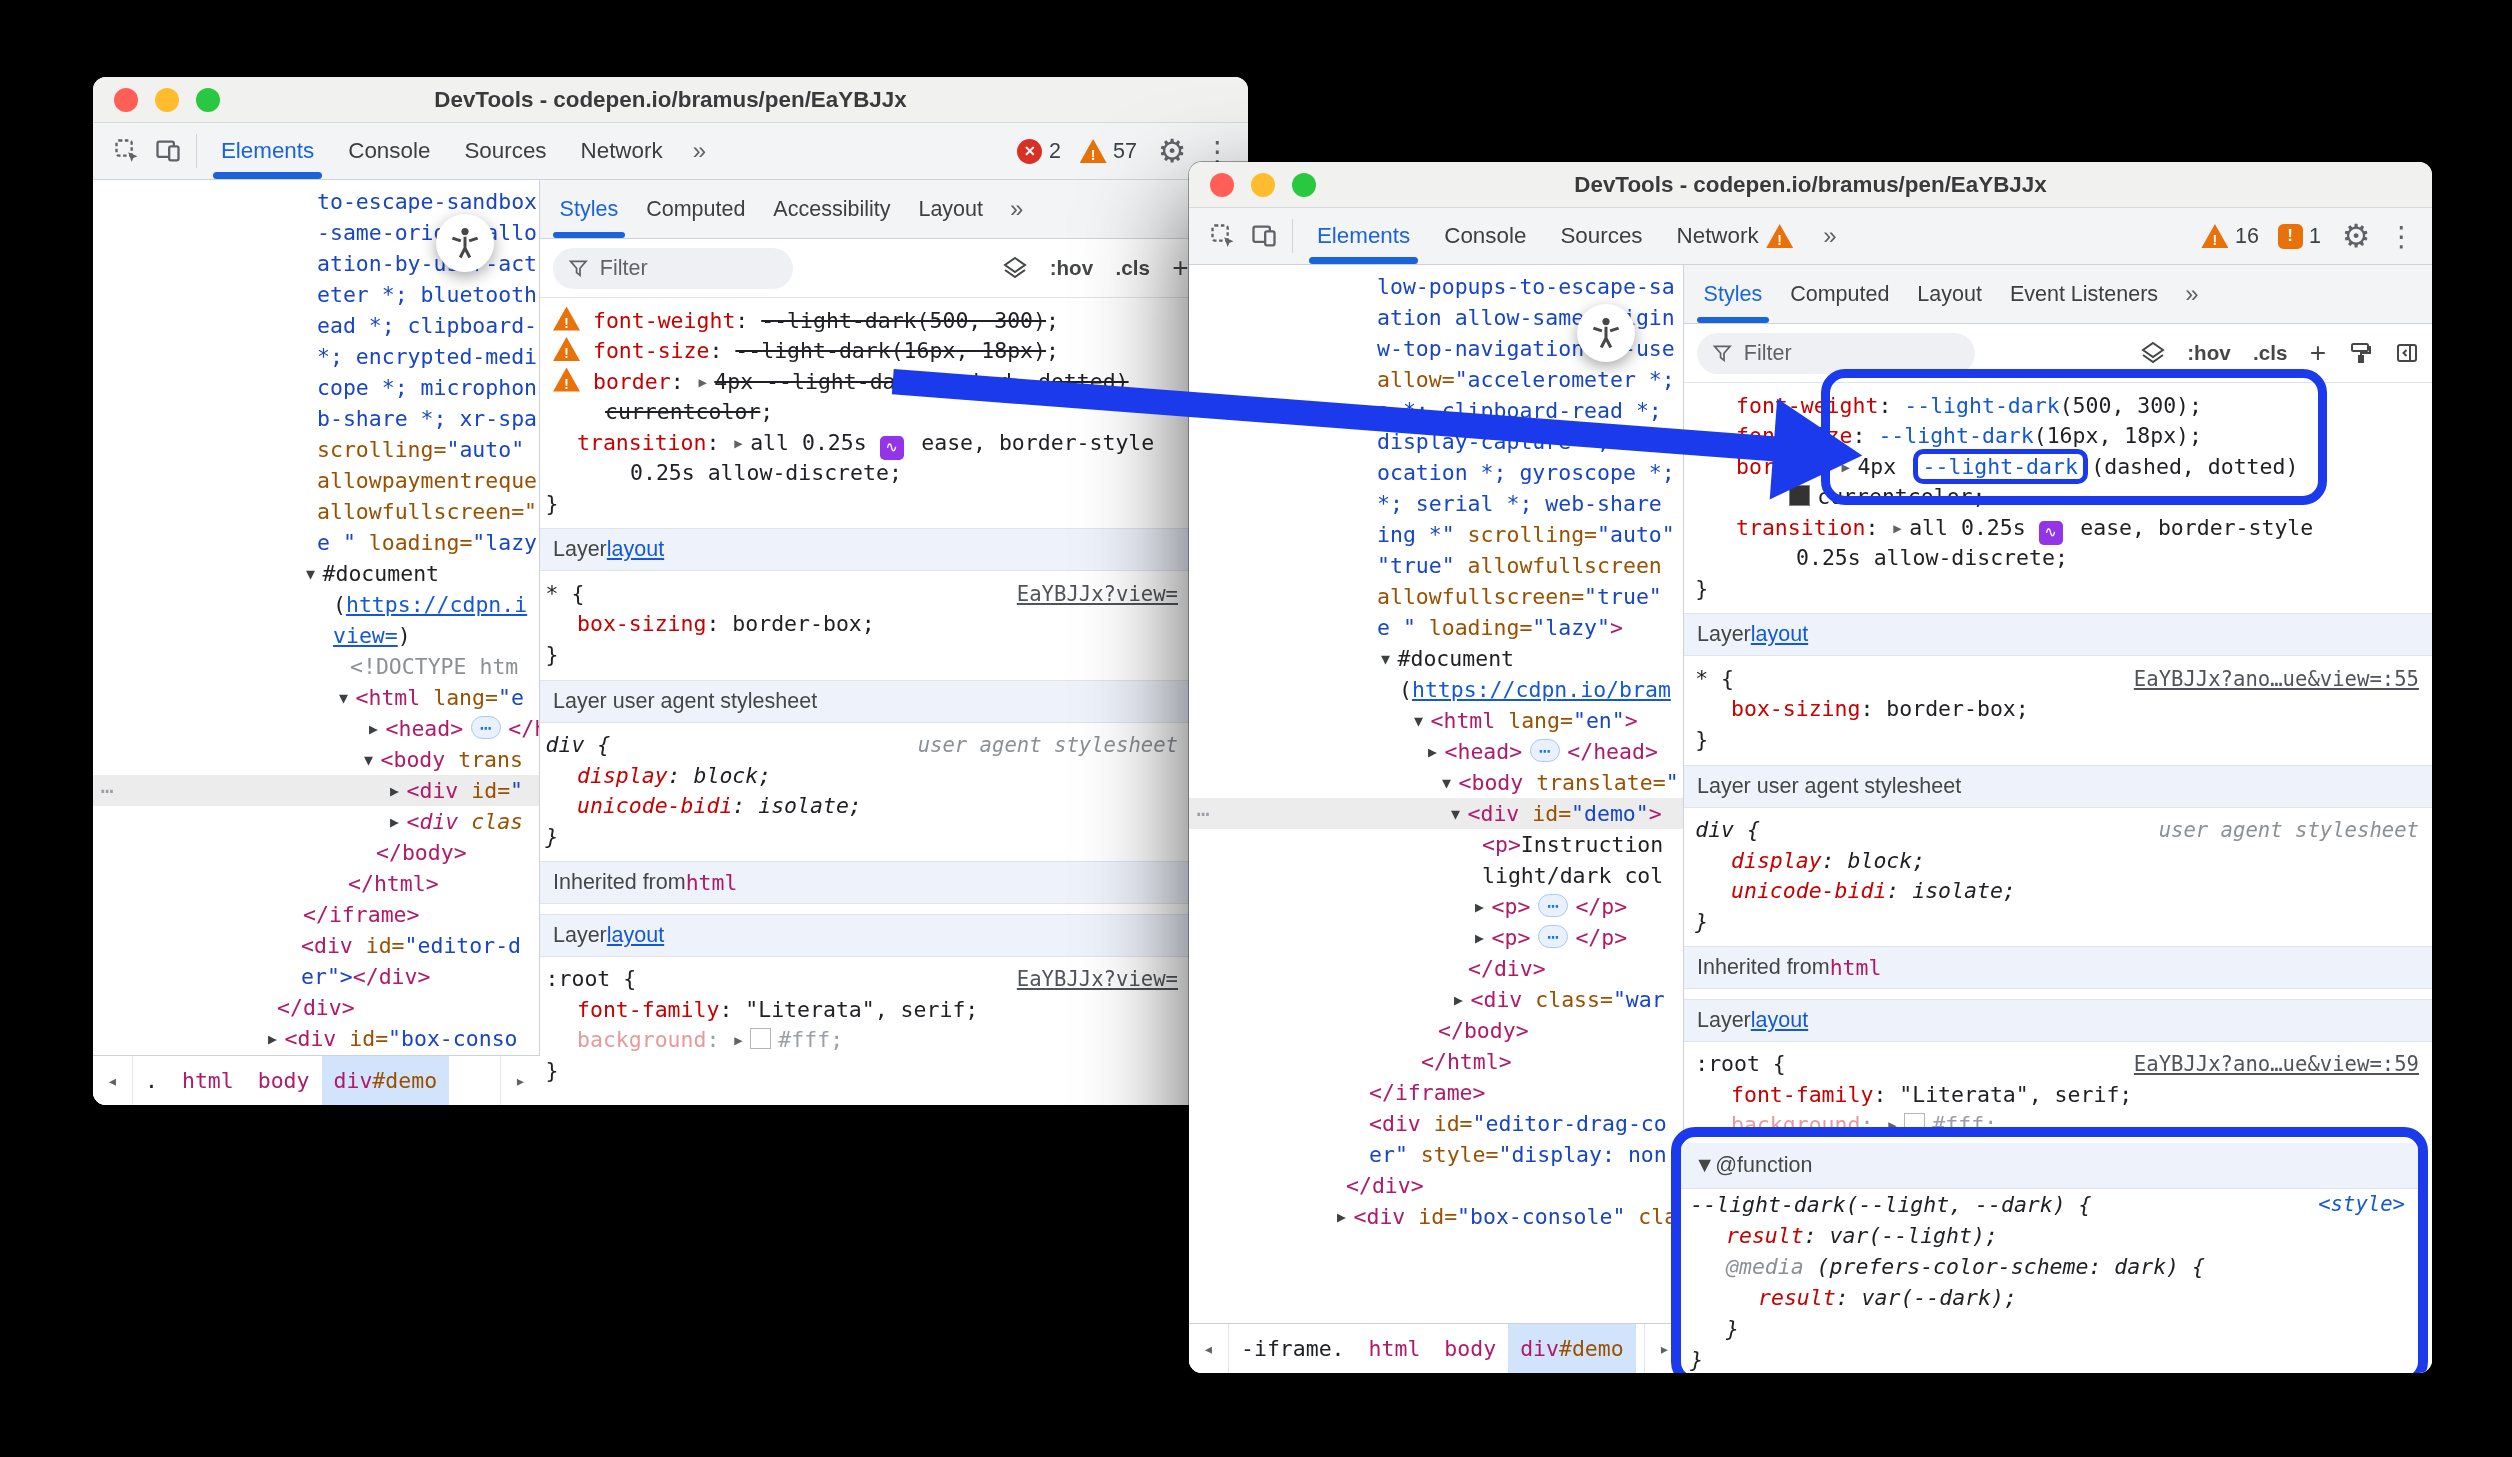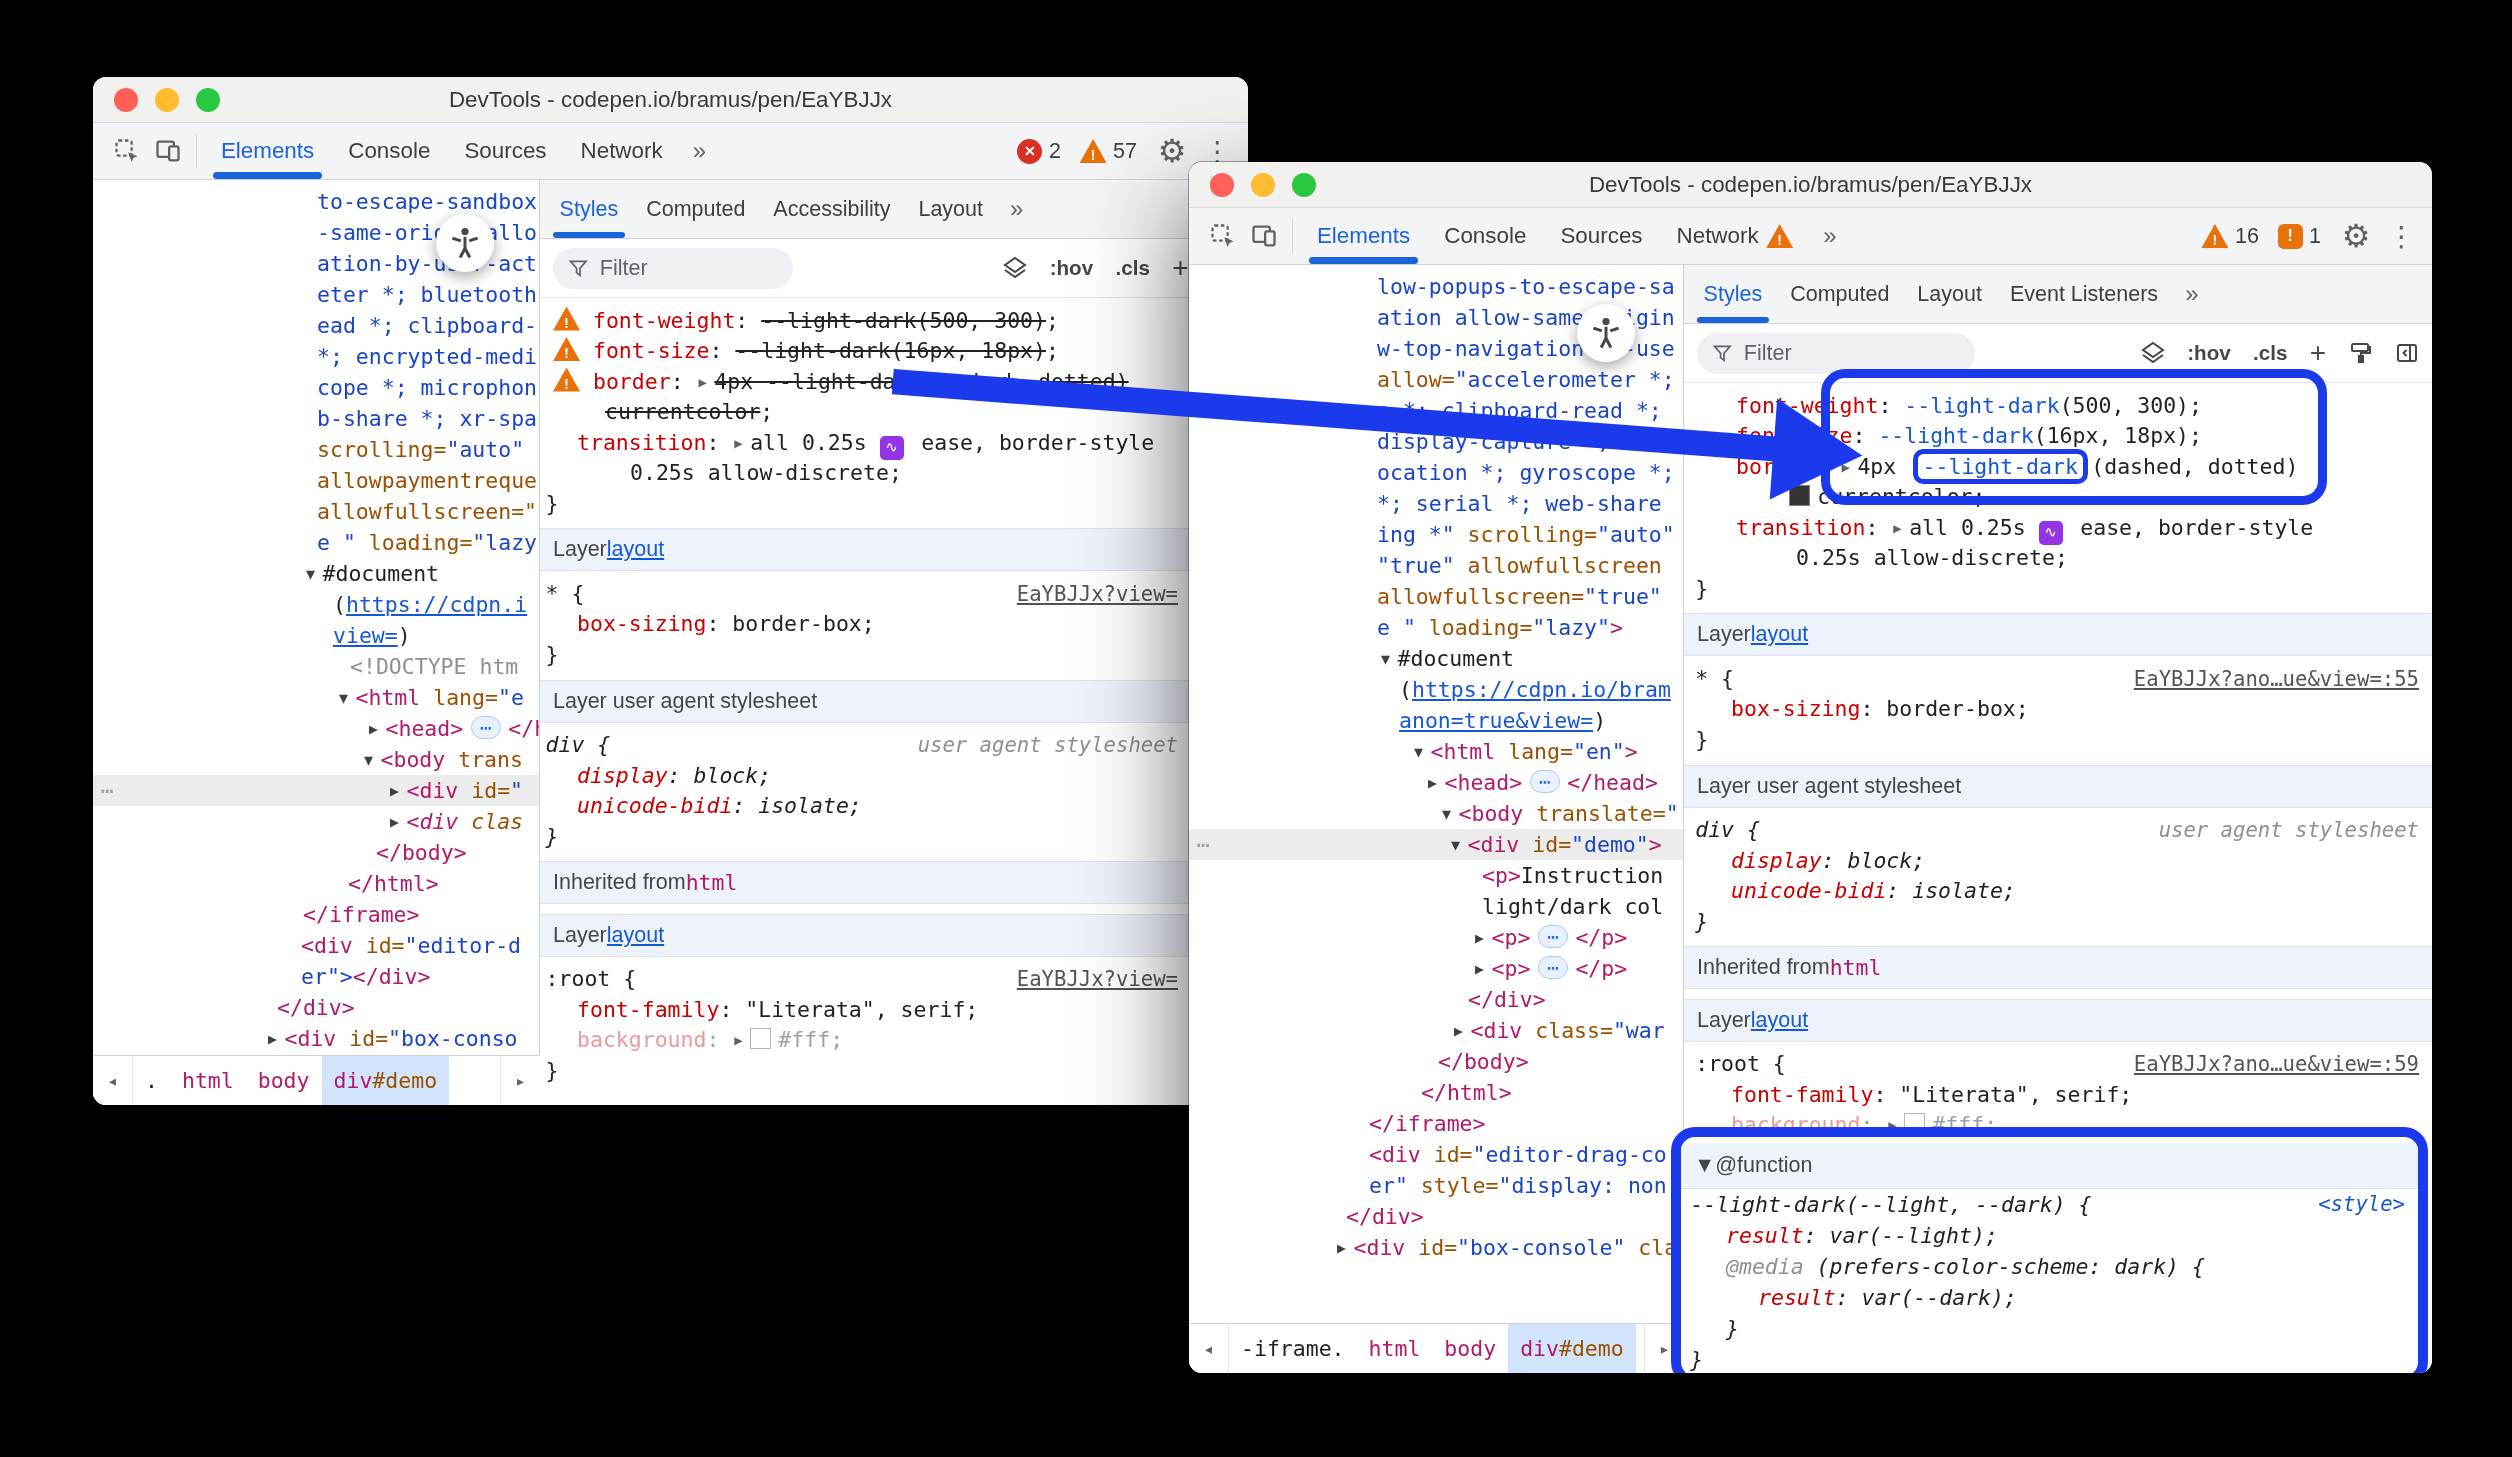--- a/index.html
+++ b/index.html
@@ -8,21 +8,21 @@
   .window{position:absolute;background:#fff;border-radius:13px;overflow:hidden;
           box-shadow:0 0 0 0.9px rgba(0,0,0,.35),0 42px 103px rgba(0,0,0,.65);}
   #backwin{left:93px;top:77px;width:1155px;height:1028px;z-index:1;display:flex;flex-direction:column;}
   #frontwin{left:1189px;top:162px;width:1243px;height:1211px;z-index:2;display:flex;flex-direction:column;}
 
   .titlebar{height:45px;flex:0 0 45px;background:#f1f1f0;border-bottom:0.9px solid #d8d8d8;
             position:relative;display:flex;align-items:center;justify-content:center;}
   .lights{position:absolute;left:20.6px;top:50%;transform:translateY(-50%);display:flex;gap:17px;}
   .light{width:24px;height:24px;border-radius:50%;}
   .lr{background:#ff5f57}.ly{background:#febc2e}.lg{background:#28c840}
-  .title{font-size:22.4px;font-weight:400;color:#3a3a3c;}
+  .title{font-size:22.4px;font-weight:700;color:#3a3a3c;}
 
   .toolbar{height:56px;flex:0 0 56px;background:#f3f4f6;border-bottom:0.9px solid #cfd3d9;
            display:flex;align-items:center;padding:0 13px;position:relative;}
   .tico{display:flex;align-items:center;justify-content:center;width:41px;height:41px;color:#5f6368;}
   .vsep{width:0.9px;height:34px;background:#cfd3d9;margin:0 7.5px;}
   .ttabs{display:flex;height:100%;}
   .ttab{font-size:22.4px;color:#3c4043;padding:0 17px;height:100%;display:flex;align-items:center;position:relative;gap:7.5px;}
   .ttab.sel{color:#1a63d8;}
   .ttab.sel::after{content:'';position:absolute;left:9.3px;right:9.3px;bottom:0;height:7.5px;background:#1a63d8;border-radius:7.5px;}
   .moretabs{font-size:24px;color:#5f6368;padding:0 13px;}
@@ -351,21 +351,20 @@
             <div class="ln" style="padding-left: 188px;"><span class="c-val">a *; clipboard-read *;</span></div>
             <div class="ln" style="padding-left: 188px;"><span class="c-val">display-capture *; encr</span></div>
             <div class="ln" style="padding-left: 188px;"><span class="c-val">ocation *; gyroscope *;</span></div>
             <div class="ln" style="padding-left: 188px;"><span class="c-val">*; serial *; web-share</span></div>
             <div class="ln" style="padding-left: 188px;"><span class="c-val">ing *" </span><span class="c-attr">scrolling=</span><span class="c-val">"auto"</span></div>
             <div class="ln" style="padding-left: 188px;"><span class="c-val">"true" </span><span class="c-attr">allowfullscreen</span></div>
             <div class="ln" style="padding-left: 188px;"><span class="c-attr">allowfullscreen=</span><span class="c-val">"true"</span></div>
             <div class="ln" style="padding-left: 188px;"><span class="c-val">e " </span><span class="c-attr">loading=</span><span class="c-val">"lazy"</span><span class="c-tag">&gt;</span></div>
             <div class="ln" style="padding-left: 192px;"><span class="arr">▼</span><span class="c-txt">#document</span></div>
             <div class="ln" style="padding-left: 210px;"><span class="c-txt">(</span><span class="c-link">https://cdpn.io/bram</span></div>
-            <div class="ln" style="padding-left: 210px;"><span class="c-link">anon=true&amp;view=</span><span class="c-txt">)</span></div>
             <div class="ln" style="padding-left: 225px;"><span class="arr">▼</span><span class="c-tag">&lt;html</span><span class="c-attr"> lang=</span><span class="c-val">"en"</span><span class="c-tag">&gt;</span></div>
             <div class="ln" style="padding-left: 239px;"><span class="arr">▶</span><span class="c-tag">&lt;head&gt;</span><span class="pill">⋯</span><span class="c-tag">&lt;/head&gt;</span></div>
             <div class="ln" style="padding-left: 253px;"><span class="arr">▼</span><span class="c-tag">&lt;body</span><span class="c-attr"> translate=</span><span class="c-val">"</span></div>
             <div class="ln hl" style="padding-left: 262px;"><span class="ellmark">⋯</span><span class="arr">▼</span><span class="c-tag">&lt;div</span><span class="c-attr"> id=</span><span class="c-val">"demo"</span><span class="c-tag">&gt;</span></div>
             <div class="ln" style="padding-left: 293px;"><span class="c-tag">&lt;p&gt;</span><span class="c-txt">Instruction</span></div>
             <div class="ln" style="padding-left: 293px;"><span class="c-txt">light/dark col</span></div>
             <div class="ln" style="padding-left: 286px;"><span class="arr">▶</span><span class="c-tag">&lt;p&gt;</span><span class="pill">⋯</span><span class="c-tag">&lt;/p&gt;</span></div>
             <div class="ln" style="padding-left: 286px;"><span class="arr">▶</span><span class="c-tag">&lt;p&gt;</span><span class="pill">⋯</span><span class="c-tag">&lt;/p&gt;</span></div>
             <div class="ln" style="padding-left: 279px;"><span class="c-tag">&lt;/div&gt;</span></div>
             <div class="ln" style="padding-left: 265px;"><span class="arr">▶</span><span class="c-tag">&lt;div</span><span class="c-attr"> class=</span><span class="c-val">"war</span></div>

